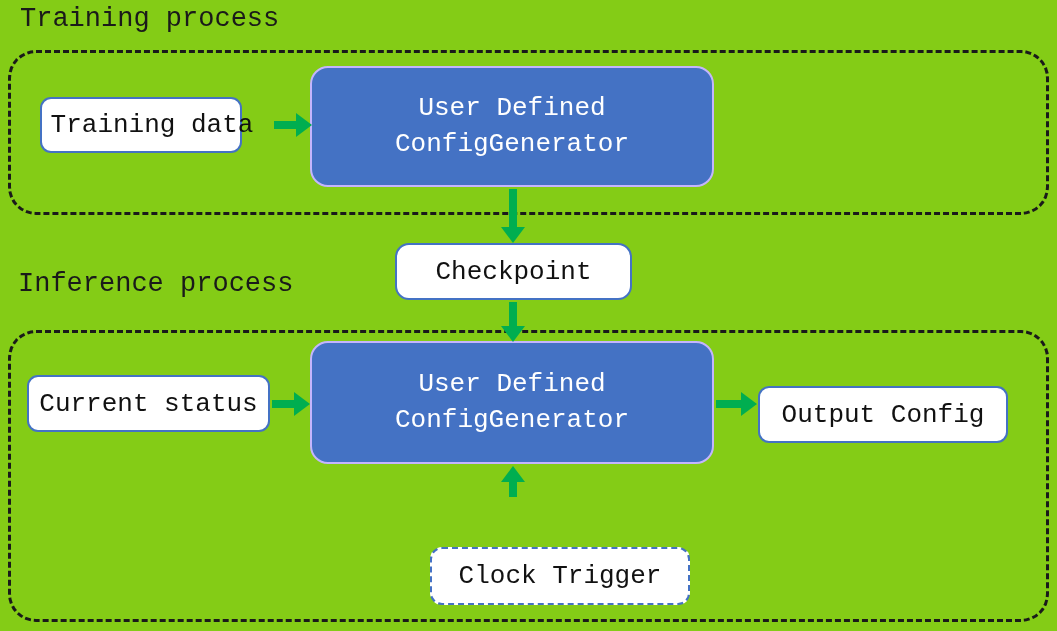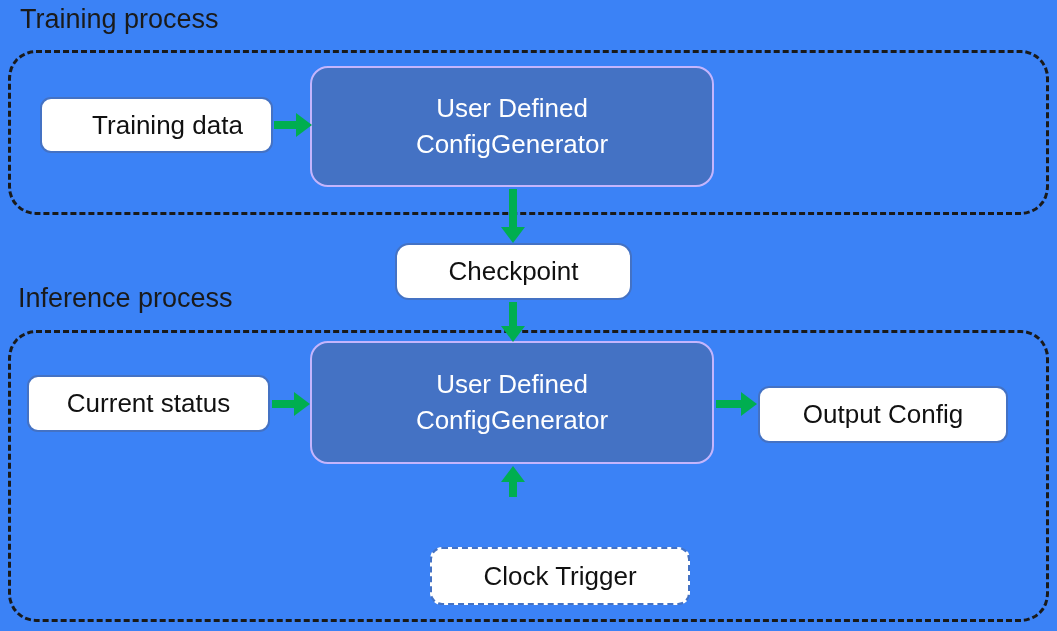--- a/index.html
+++ b/index.html
@@ -1,21 +1,21 @@
 <!DOCTYPE html>
 <html><head>
 <meta charset="utf-8">
 <style>
   html, body { margin: 0; padding: 0; background: #ffffff; }
   #canvas {
     position: relative;
     width: 1057px;
     height: 631px;
-    background: #3b82f6;
-    font-family: Liberation Sans, sans-serif;
+    background: #84cc16;
+    font-family: Liberation Mono, monospace;
     overflow: hidden;
   }
   .section-label {
     position: absolute;
     font-size: 27px;
     color: #1a1a1a;
     white-space: nowrap;
   }
   .dashed-container {
     position: absolute;
@@ -89,27 +89,27 @@
   .arrow.v.up .shaft { bottom: 0; height: calc(100% - 15px); }
   .arrow.v.up .head {
     top: 0; left: 0;
     border-bottom: 16px solid #00AE50;
     border-left: 12px solid transparent;
     border-right: 12px solid transparent;
   }
   
   #training-label        { left: 20px;  top: 4px; }
   #training-container    { left: 8px;   top: 50px;  width: 1035px; height: 159px; }
-  #training-data-box     { left: 40px;  top: 97px;  width: 233px;  height: 56px; padding-left: 22px; }
+  #training-data-box     { left: 40px;  top: 97px;  width: 202px;  height: 56px; padding-left: 22px; }
   #arrow-train-in        { left: 274px; top: 113px; width: 38px; }
   #train-generator-box   { left: 310px; top: 66px;  width: 404px;  height: 121px; }
   #arrow-gen-to-ckpt     { left: 501px; top: 189px; height: 54px; }
   #checkpoint-box        { left: 395px; top: 243px; width: 237px;  height: 57px;  border-radius: 14px; }
   #arrow-ckpt-to-gen     { left: 501px; top: 302px; height: 40px; }
-  #inference-label       { left: 18px;  top: 283px; }
+  #inference-label       { left: 18px;  top: 269px; }
   #inference-container   { left: 8px;   top: 330px; width: 1035px; height: 286px; }
   #current-status-box    { left: 27px;  top: 375px; width: 243px;  height: 57px; }
   #arrow-infer-in        { left: 272px; top: 392px; width: 38px; }
   #infer-generator-box   { left: 310px; top: 341px; width: 404px;  height: 123px; }
   #arrow-infer-out       { left: 716px; top: 392px; width: 41px; }
   #output-config-box     { left: 758px; top: 386px; width: 250px;  height: 57px; }
   #arrow-trigger         { left: 501px; top: 466px; height: 31px; }
   #log-trigger-box       { left: 357px; top: 496px; width: 253px;  height: 60px;  z-index: 1; }
   #clock-trigger-box     { left: 430px; top: 547px; width: 260px;  height: 58px;  z-index: 2; text-align: right; }
 </style>

